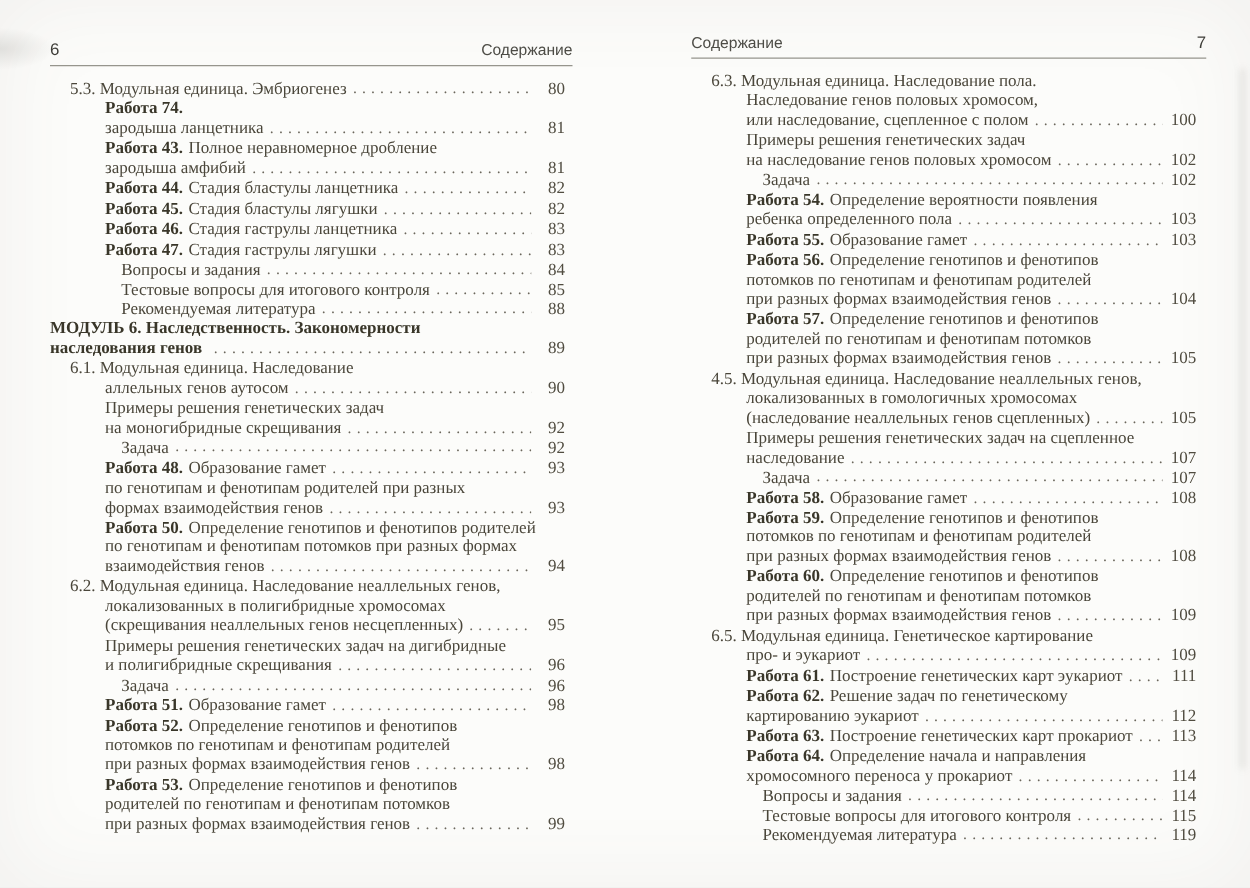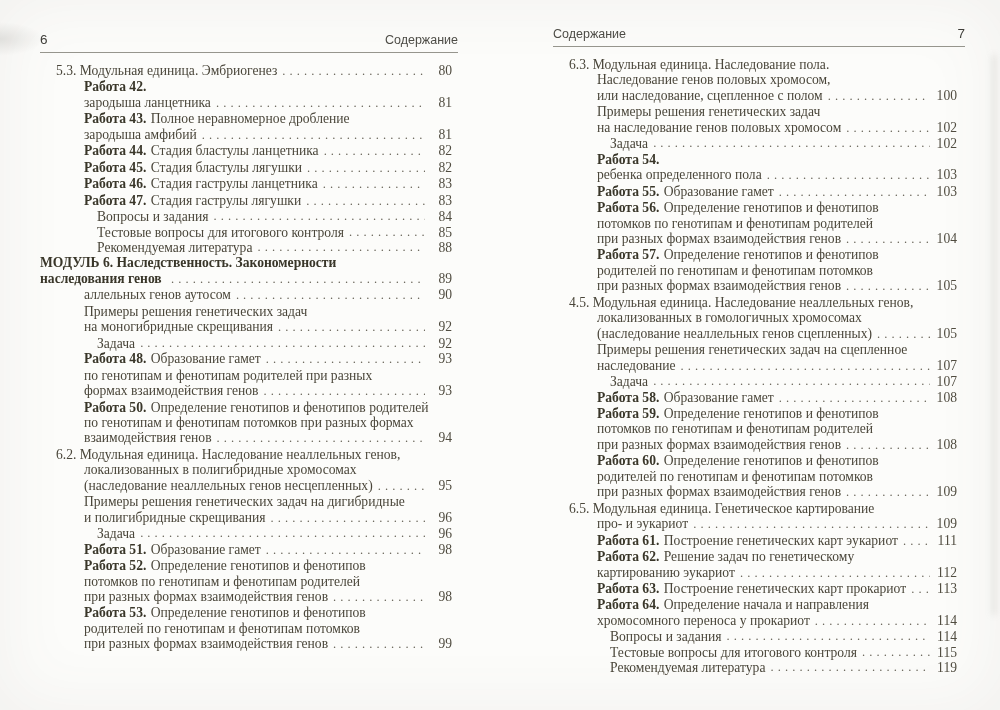--- a/index.html
+++ b/index.html
@@ -44,21 +44,21 @@
   .page-left  .toc{padding-right:6px;}
   .page-right .toc{padding-right:8px;}
 
   .line{
     display:flex;align-items:baseline;
     font-size:13.6px;line-height:15.45px;
     color:#474337;
     white-space:nowrap;
   }
   .ind0{padding-left:0;}
-  .ind1{padding-left:16px;}
+  .ind1{padding-left:16px;align-items:center;}
   .ind2{padding-left:44px;}
   .ind3{padding-left:57px;align-items:flex-end;}
 
   .b{font-weight:700;color:#393629;margin-right:.32em;}
   .t{color:#4a463a;}
 
   .dots{
     flex:1 1 auto;min-width:10px;
     overflow:hidden;
     margin:0 3px 0 5px;
@@ -82,21 +82,21 @@
       <span class="pnum">6</span>
       <span class="rhead">Содержание</span>
     </div>
     <div class="toc">
         <div class="line ind1">
           <span class="t">5.3. Модульная единица. Эмбриогенез</span>
           <span class="dots"></span>
           <span class="num">80</span>
         </div>
         <div class="line ind2">
-          <span class="b">Работа 42.</span>
+          <span class="b">Работа 74.</span>
         </div>
         <div class="line ind2">
           <span class="t">зародыша ланцетника</span>
           <span class="dots"></span>
           <span class="num">81</span>
         </div>
         <div class="line ind2">
           <span class="b">Работа 43.</span>
           <span class="t">Полное неравномерное дробление</span>
         </div>
@@ -145,20 +145,23 @@
           <span class="num">88</span>
         </div>
         <div class="line ind0">
           <span class="b">МОДУЛЬ 6. Наследственность. Закономерности</span>
         </div>
         <div class="line ind0">
           <span class="b">наследования генов</span>
           <span class="dots"></span>
           <span class="num">89</span>
         </div>
+        <div class="line ind1">
+          <span class="t">6.1. Модульная единица. Наследование</span>
+        </div>
         <div class="line ind2">
           <span class="t">аллельных генов аутосом</span>
           <span class="dots"></span>
           <span class="num">90</span>
         </div>
         <div class="line ind2">
           <span class="t">Примеры решения генетических задач</span>
         </div>
         <div class="line ind2">
           <span class="t">на моногибридные скрещивания</span>
@@ -196,21 +199,21 @@
           <span class="dots"></span>
           <span class="num">94</span>
         </div>
         <div class="line ind1">
           <span class="t">6.2. Модульная единица. Наследование неаллельных генов,</span>
         </div>
         <div class="line ind2">
           <span class="t">локализованных в полигибридные хромосомах</span>
         </div>
         <div class="line ind2">
-          <span class="t">(наследование неаллельных генов несцепленных)</span>
+          <span class="t">(скрещивания неаллельных генов несцепленных)</span>
           <span class="dots"></span>
           <span class="num">95</span>
         </div>
         <div class="line ind2">
           <span class="t">Примеры решения генетических задач на дигибридные</span>
         </div>
         <div class="line ind2">
           <span class="t">и полигибридные скрещивания</span>
           <span class="dots"></span>
           <span class="num">96</span>
@@ -278,20 +281,21 @@
           <span class="dots"></span>
           <span class="num">102</span>
         </div>
         <div class="line ind3">
           <span class="t">Задача</span>
           <span class="dots"></span>
           <span class="num">102</span>
         </div>
         <div class="line ind2">
           <span class="b">Работа 54.</span>
+          <span class="t">Определение вероятности появления</span>
         </div>
         <div class="line ind2">
           <span class="t">ребенка определенного пола</span>
           <span class="dots"></span>
           <span class="num">103</span>
         </div>
         <div class="line ind2">
           <span class="b">Работа 55.</span>
           <span class="t">Образование гамет</span>
           <span class="dots"></span>

